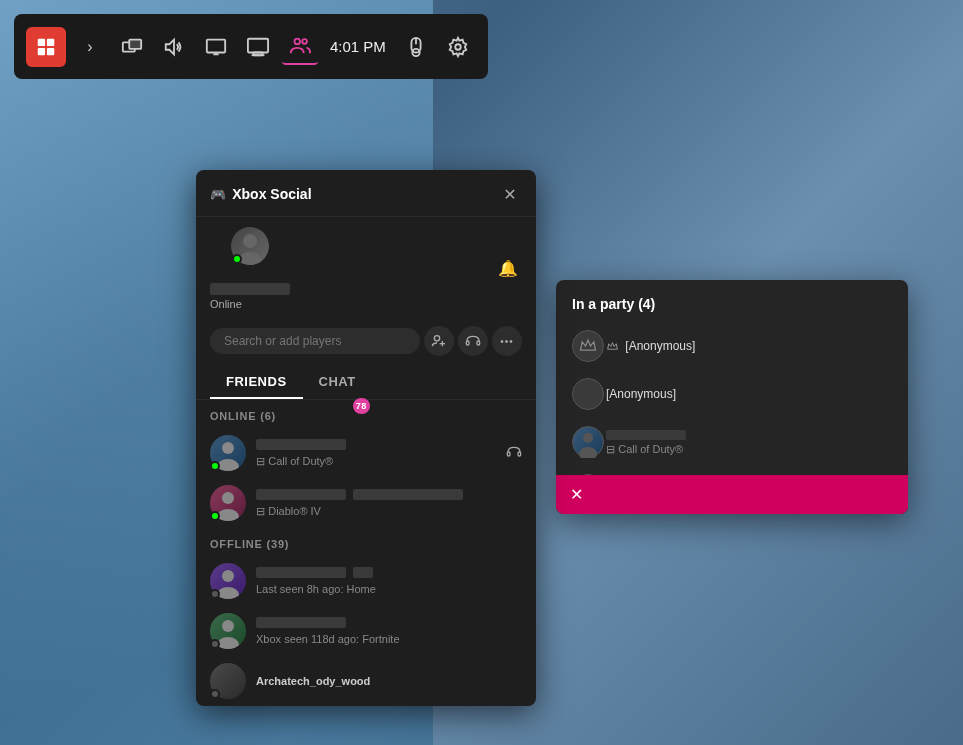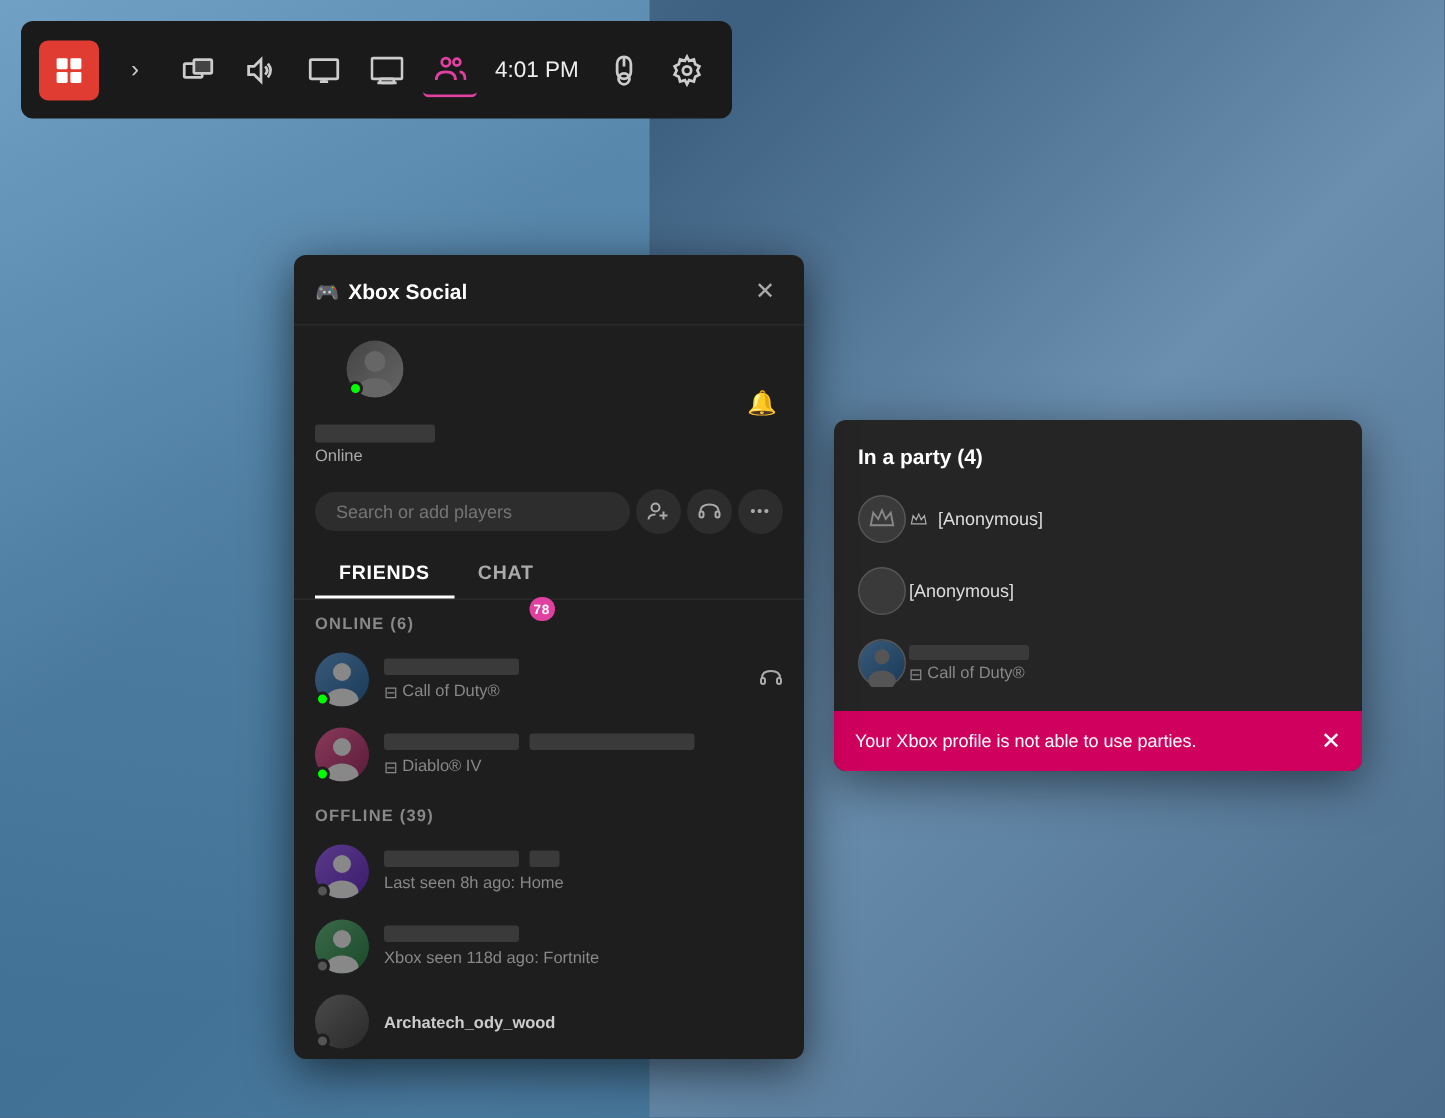--- a/index.html
+++ b/index.html
@@ -669,16 +669,15 @@
     </div>
   </div>
 
   <div class="party-member">
     <div class="party-avatar">
     </div>
     <div class="party-member-name">[Anonymous]</div>
   </div>
 
   <div class="notif-banner">
-    <span class="notif-text">Your Xbox profile is not able to use parties.</span>
     <button class="notif-close">✕</button>
   </div>
 </div>
 
 </body></html>

